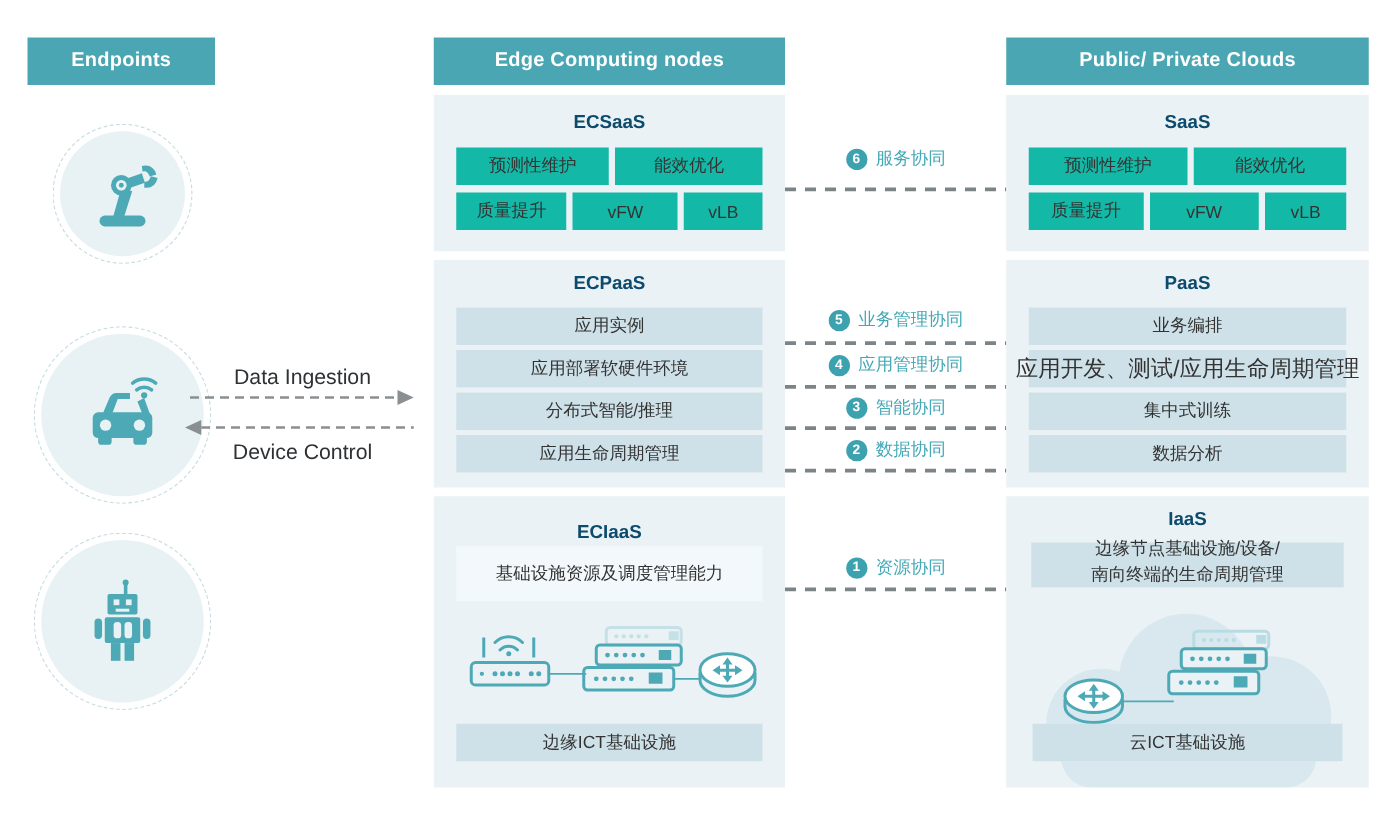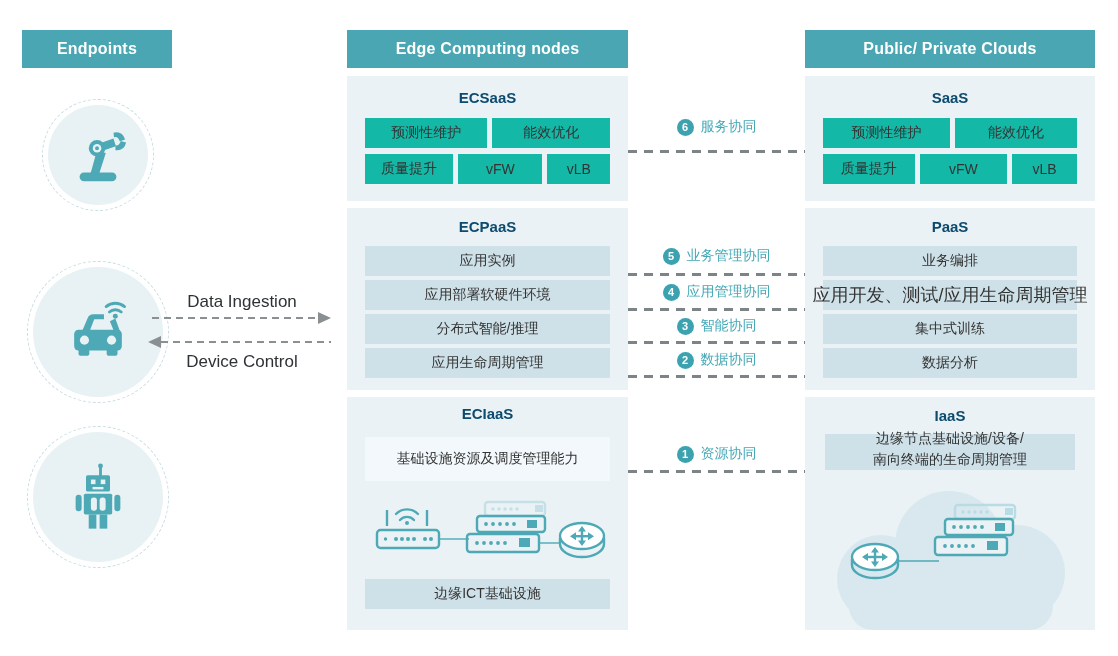--- a/index.html
+++ b/index.html
@@ -128,21 +128,21 @@
 
   <div class="section" style="left:347px;top:208px;width:281px;height:182px">
     <div class="sec-title" style="padding-top:10px">ECPaaS</div>
     <div class="band" style="top:38px">应用实例</div>
     <div class="band" style="top:72px">应用部署软硬件环境</div>
     <div class="band" style="top:106px">分布式智能/推理</div>
     <div class="band" style="top:140px">应用生命周期管理</div>
   </div>
 
   <div class="section" style="left:347px;top:397px;width:281px;height:233px">
-    <div class="sec-title" style="padding-top:8px">ECIaaS</div>
+    <div class="sec-title" style="padding-top:20px">ECIaaS</div>
     <div class="band band-light band-tall" style="top:40px">基础设施资源及调度管理能力</div>
     <svg class="abs" style="left:22px;top:103px" width="240" height="66" viewBox="0 0 240 66" fill="none" stroke="#4da9b5" stroke-width="2.4">
 
       <line x1="18" y1="10" x2="18" y2="26"></line>
       <line x1="58" y1="10" x2="58" y2="26"></line>
       <path d="M31 20 a9.5 9.5 0 0 1 14 0" stroke-linecap="round"></path>
       <path d="M27 14 a15.5 15.5 0 0 1 22 0" stroke-linecap="round"></path>
       <circle cx="38" cy="23" r="2" fill="#4da9b5" stroke="none"></circle>
       <rect x="8" y="30" width="62" height="18" rx="3.5"></rect>
       <circle cx="16.5" cy="39" r="1.7" fill="#4da9b5" stroke="none"></circle>
@@ -296,15 +296,16 @@
         <circle cx="171" cy="40" r="1.9" fill="#4da9b5" stroke="none"></circle>
         <rect x="124" y="50" width="72" height="18" rx="3" fill="#eaf2f5"></rect>
         <rect x="176" y="54" width="11" height="9" fill="#4da9b5" stroke="none"></rect>
         <circle cx="134" cy="59" r="1.9" fill="#4da9b5" stroke="none"></circle>
         <circle cx="141" cy="59" r="1.9" fill="#4da9b5" stroke="none"></circle>
         <circle cx="148" cy="59" r="1.9" fill="#4da9b5" stroke="none"></circle>
         <circle cx="155" cy="59" r="1.9" fill="#4da9b5" stroke="none"></circle>
         <circle cx="162" cy="59" r="1.9" fill="#4da9b5" stroke="none"></circle>
       </g>
     </svg>
+    <div class="band" style="top:182px;left:21px;right:21px">云ICT基础设施</div>
   </div>
 
 </div>
 
 </body></html>

